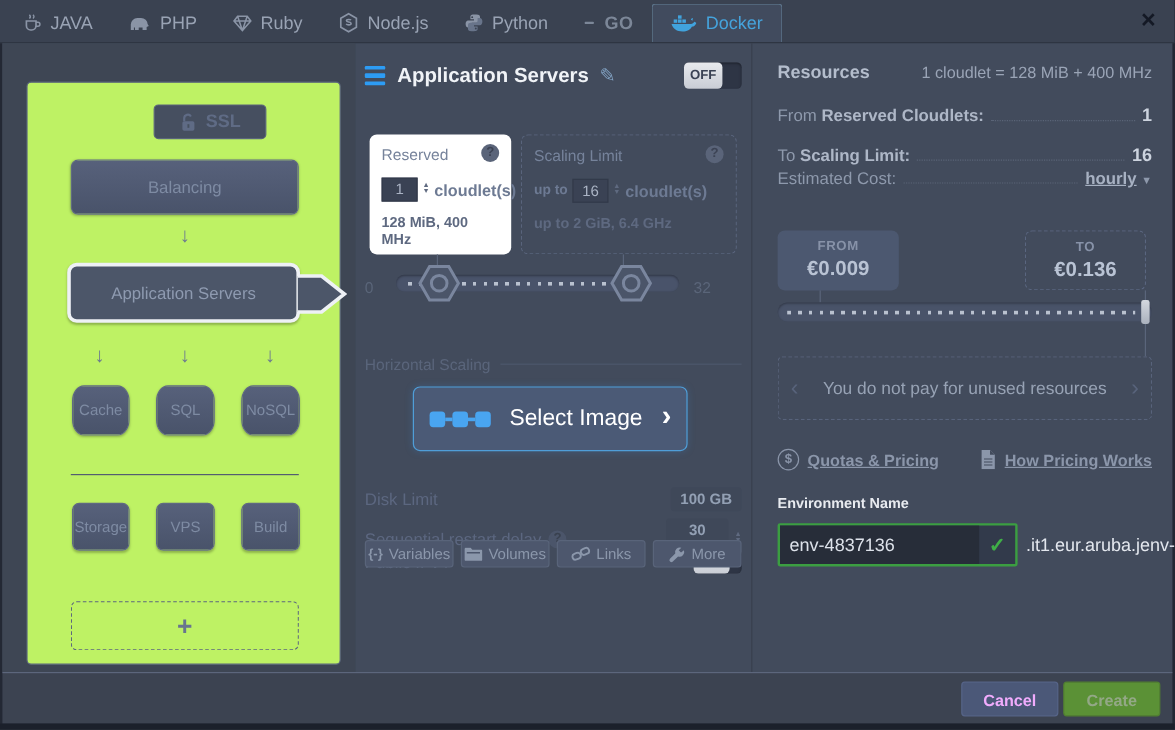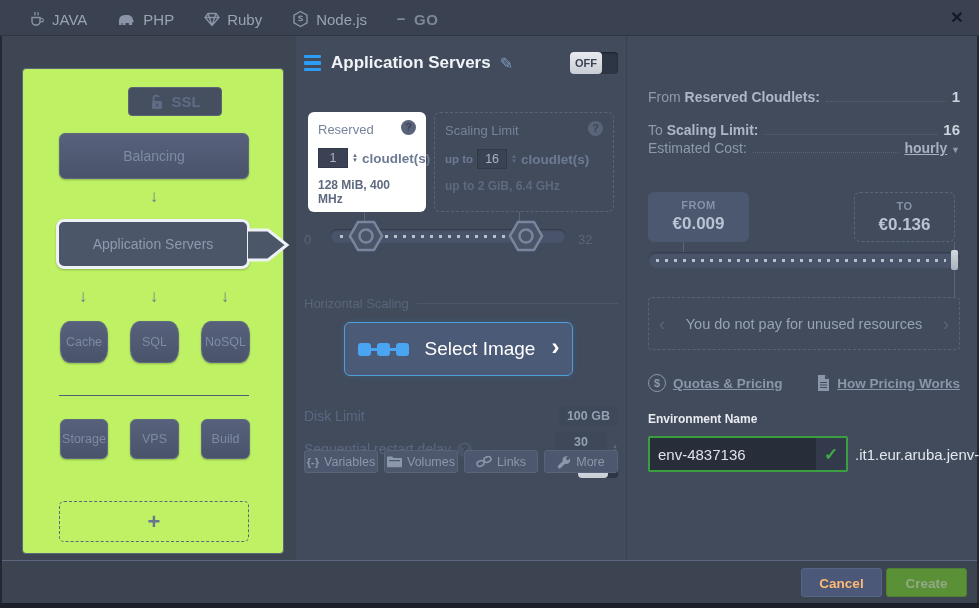--- a/index.html
+++ b/index.html
@@ -1,21 +1,21 @@
 <!DOCTYPE html>
 <html><head>
 <meta charset="utf-8">
 <style>
   * { margin:0; padding:0; box-sizing:border-box; }
   html,body { background:#232834; }
   body { font-family:"Liberation Sans", sans-serif; }
   .window { position:relative; width:979px; height:608px; background:#232834; overflow:hidden; }
 
   
-  .tabbar { position:absolute; left:0; top:0; width:979px; height:36px; background:#3a4251; border-bottom:1px solid #2e3542; display:flex; align-items:flex-end; padding-left:14px; }
+  .tabbar { position:absolute; left:0; top:0; width:979px; height:36px; background:#3a4251; border-bottom:1px solid #2e3542; display:flex; align-items:flex-end; padding-left:4px; }
   .tab { display:flex; align-items:center; gap:7px; height:32px; padding:0 15px; color:#99a3b4; font-size:15px; cursor:pointer; }
   .tab .tlabel { white-space:nowrap; }
   .tab.active { background:#414b5e; border:1px solid #5a7187; border-bottom:none; border-radius:3px 3px 0 0; color:#45a3dc; }
   .tab.go .tlabel { font-weight:bold; letter-spacing:.5px; color:#7c8798; }
   .close-x { position:absolute; right:10px; top:5px; width:24px; height:24px; color:#141925; font-size:21px; font-weight:bold; text-align:center; line-height:24px; cursor:pointer; }
 
   
   .dialog { position:absolute; left:2px; top:36px; width:975px; height:524px; background:#424b5c; }
   .vdivider { position:absolute; top:0; width:1px; height:524px; background:#39404e; }
 
@@ -106,21 +106,21 @@
   .env-label { top:376px; color:#e8ebf0; font-size:12px; font-weight:bold; }
   .env-row { top:400px; display:flex; align-items:center; }
   .env-wrap { display:flex; align-items:center; border:2px solid #3b9e41; border-radius:2px; background:#323a4b; }
   .env-input { width:166px; height:26px; background:#272d39; border:none; outline:none; color:#dde2ea; font-size:15px; padding:16px 8px; font-family:"Liberation Sans",sans-serif; }
   .env-check { width:30px; text-align:center; color:#3fae47; font-size:17px; font-weight:bold; }
   .env-domain { color:#e3e7ee; font-size:15px; margin-left:7px; white-space:nowrap; }
 
   
   .footer { position:absolute; left:2px; top:560px; width:975px; height:43px; background:#3c4351; border-top:1px solid #5c667c; }
   .btn { position:absolute; top:7px; height:29px; border-radius:3px; font-size:13.5px; font-weight:bold; text-align:center; line-height:29px; cursor:pointer; }
-  .btn.cancel { left:799px; width:81px; background:#4b5878; color:#fdba74; border:1px solid #566488; }
+  .btn.cancel { left:799px; width:81px; background:#4b5878; color:#f0abfc; border:1px solid #566488; }
   .btn.create { left:884px; width:81px; background:#5b9136; color:#93a886; border:1px solid #517f31; }
   .bottom-edge { position:absolute; left:0; top:603px; width:979px; height:5px; background:#1b202b; }
 </style>
 </head>
 <body>
 
 <div class="window">
 
   <div class="tabbar">
     <div class="tab">
@@ -142,25 +142,45 @@
         </svg>
       <span class="tlabel">Ruby</span>
     </div>
     <div class="tab">
       <svg width="17" height="18" viewBox="0 0 17 18">
           <polygon points="8.5,1.5 15,5.25 15,12.75 8.5,16.5 2,12.75 2,5.25" fill="none" stroke="#8a94a6" stroke-width="1.4"></polygon>
           <path fill="none" stroke="#8a94a6" stroke-width="1.3" d="M10.5 6.8c-.5-.8-3.8-1-3.8.5s3.9.6 3.9 2.2c0 1.6-3.4 1.5-4.1.4"></path>
         </svg>
       <span class="tlabel">Node.js</span>
     </div>
+    <div class="tab">
+      <svg width="16" height="16" viewBox="0 0 16 16">
+          <path fill="#8a94a6" d="M8 1C5 1 5 2.3 5 3v2h3v1H3C2 6 1 7 1 9s1 3 2 3h2v-2c0-1.5 1-2 2-2h4c1 0 2-.7 2-2V3c0-1-.5-2-3-2zM6.5 2.5a.8.8 0 1 1 0 1.6.8.8 0 0 1 0-1.6z"></path>
+          <path fill="#68748a" d="M8 15c3 0 3-1.3 3-2v-2H8v-1h5c1 0 2-1 2-3s-1-3-2-3h-2v2c0 1.5-1 2-2 2H5c-1 0-2 .7-2 2v3c0 1 .5 2 3 2zm1.5-1.5a.8.8 0 1 1 0-1.6.8.8 0 0 1 0 1.6z"></path>
+        </svg>
+      <span class="tlabel">Python</span>
+    </div>
     <div class="tab go">
       <svg width="10" height="10" viewBox="0 0 10 10">
           <rect x="0" y="4.2" width="8" height="1.8" rx=".9" fill="#7c8798"></rect>
         </svg>
       <span class="tlabel">GO</span>
+    </div>
+    <div class="tab active">
+      <svg width="22" height="17" viewBox="0 0 22 17">
+          <g fill="#41a3dd">
+            <rect x="2.4" y="5.2" width="3" height="2.8"></rect>
+            <rect x="6" y="5.2" width="3" height="2.8"></rect>
+            <rect x="9.6" y="5.2" width="3" height="2.8"></rect>
+            <rect x="6" y="1.8" width="3" height="2.8"></rect>
+            <path d="M.6 9h15.2c1.7 0 3.1-.6 3.8-1.9.9.3 1.6 1 1.6 1s-.7 3.1-3.7 3.1c-1.1 2.4-3.9 4-7.7 4-4.8 0-7.9-2.1-9.2-6.2z"></path>
+            <path d="M18 6.2c.5-1 .3-2.1.3-2.1s-1.1.3-1.6 1.2z"></path>
+          </g>
+        </svg>
+      <span class="tlabel">Docker</span>
     </div>
     <div class="close-x">×</div>
   </div>
 
   <div class="dialog">
     <div class="vdivider" style="left:293px"></div>
     <div class="vdivider" style="left:624px"></div>
 
     <div class="left-panel">
       <div class="canvas">
@@ -324,20 +344,24 @@
         <div class="mini-btn">
           <svg width="14" height="14" viewBox="0 0 14 14">
               <path fill="#8b97ab" d="M13 3.6A4 4 0 0 1 8.1 8.7L3.7 13a1.7 1.7 0 0 1-2.4-2.4L5.7 6.3A4 4 0 0 1 10.8 1.4L8.6 3.6l1.9 1.9z"></path>
             </svg>
           <span>More</span>
         </div>
       </div>
     </div>
 
     <div class="right-panel">
+      <div class="rp res-head">
+        <span class="res-title">Resources</span>
+        <span class="res-info">1 cloudlet = 128 MiB + 400 MHz</span>
+      </div>
 
       <div class="rp res-row" style="top:52px;">
         <span>From</span>&nbsp;<b>Reserved Cloudlets:</b>
         <span class="leader"></span>
         <span class="res-val">1</span>
       </div>
 
       <div class="rp res-row" style="top:85px;">
         <span>To</span>&nbsp;<b>Scaling Limit:</b>
         <span class="leader"></span>

